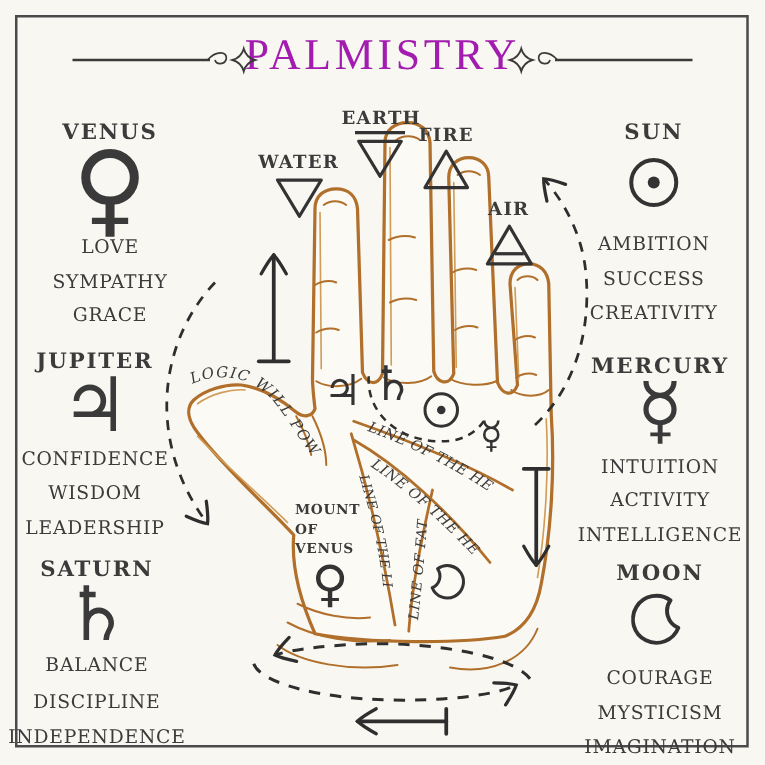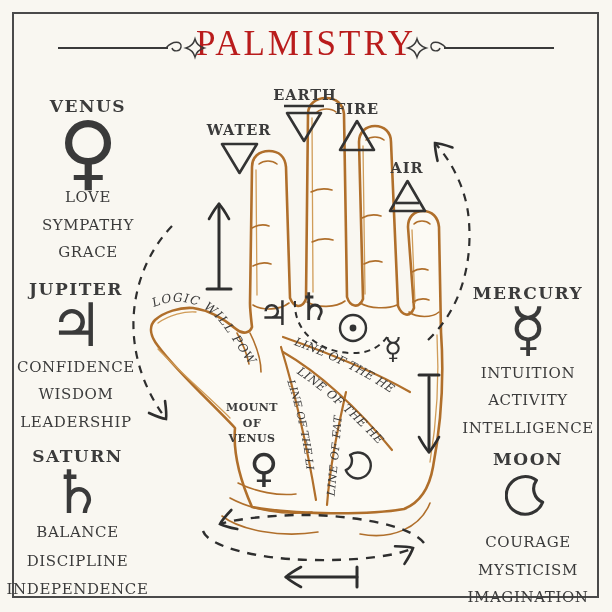--- a/index.html
+++ b/index.html
@@ -1,31 +1,31 @@
 <!DOCTYPE html>
 <html><head>
 <meta charset="utf-8">
 <style>
   html,body{margin:0;padding:0;background:#fbfaf6;}
   .stage{position:relative;width:612px;height:612px;background:#f9f7f1;overflow:hidden;
          font-family:"DejaVu Serif", serif;color:#3b3b3b;}
   .frame{position:absolute;left:12px;top:12px;right:13px;bottom:14px;border:2px solid #4a4a4a;}
   .title{position:absolute;left:0;top:24px;width:100%;text-align:center;margin:0;
          font-family:"Liberation Serif", serif;font-weight:500;font-size:35px;
-         letter-spacing:3px;color:#b91c1c;}
+         letter-spacing:3px;color:#a21caf;}
   .flourish{position:absolute;top:36px;}
   .scene{position:absolute;left:0;top:0;}
   .planet{position:absolute;text-align:center;}
   .planet-name{font-size:17px;font-weight:600;letter-spacing:1.5px;}
   .glyph-sym{font-family:"DejaVu Sans", sans-serif;line-height:.88;display:block;color:#3a3a3a;}
   .trait{font-size:15px;line-height:27.5px;letter-spacing:.6px;font-weight:500;}
   .sym-wrap{display:block;}
   .el-label{position:absolute;text-align:center;font-size:14.5px;font-weight:600;letter-spacing:1px;}
   .palm-glyph{position:absolute;font-family:"DejaVu Sans", sans-serif;color:#333;text-align:center;line-height:1;}
-  .mount{position:absolute;left:212px;top:400px;width:80px;text-align:center;
+  .mount{position:absolute;left:236px;top:400px;width:80px;text-align:left;
          font-size:11px;line-height:15.5px;letter-spacing:.5px;white-space:pre-line;font-weight:600;}
   svg text.curved{font-family:"DejaVu Serif", serif;font-style:italic;fill:#3a3a3a;}
 </style>
 </head>
 <body>
 
 <div class="stage">
 
   <div class="frame"></div>
 
@@ -189,20 +189,32 @@
   </div>
 
   <div class="planet" style="left:0;top:446px;width:155px">
     <div class="planet-name">SATURN</div>
     <span class="glyph-sym" style="font-size:60px">♄</span>
     <div class="trait">BALANCE</div>
     <div class="trait" style="margin-top:2px">DISCIPLINE</div>
     <div class="trait">INDEPENDENCE</div>
   </div>
 
+  <div class="planet" style="left:443px;top:96px;width:160px">
+    <div class="planet-name">SUN</div>
+    <span class="sym-wrap" style="margin:8px 0 10px">
+      <svg width="44" height="44" viewBox="0 0 44 44">
+        <circle cx="22" cy="22" r="18" stroke="#333" stroke-width="3.2" fill="none"></circle>
+        <circle cx="22" cy="22" r="4.8" fill="#333"></circle>
+      </svg>
+    </span>
+    <div class="trait">AMBITION</div>
+    <div class="trait">SUCCESS</div>
+    <div class="trait">CREATIVITY</div>
+  </div>
 
   <div class="planet" style="left:448px;top:283px;width:160px">
     <div class="planet-name">MERCURY</div>
     <span class="glyph-sym" style="font-size:60px">☿</span>
     <div class="trait" style="margin-top:4px">INTUITION</div>
     <div class="trait">ACTIVITY</div>
     <div class="trait">INTELLIGENCE</div>
   </div>
 
   <div class="planet" style="left:448px;top:449px;width:160px">

